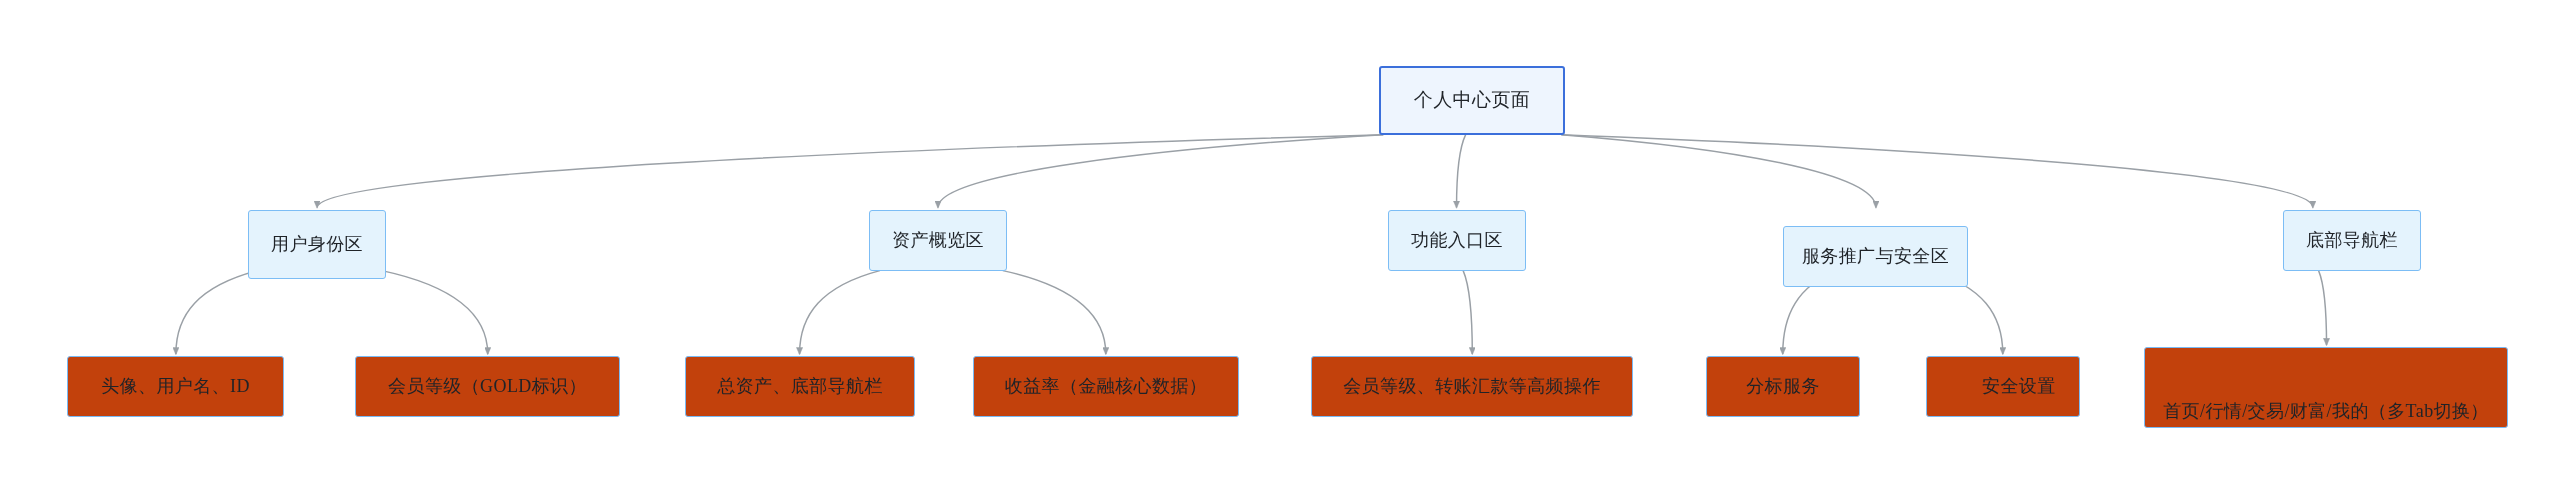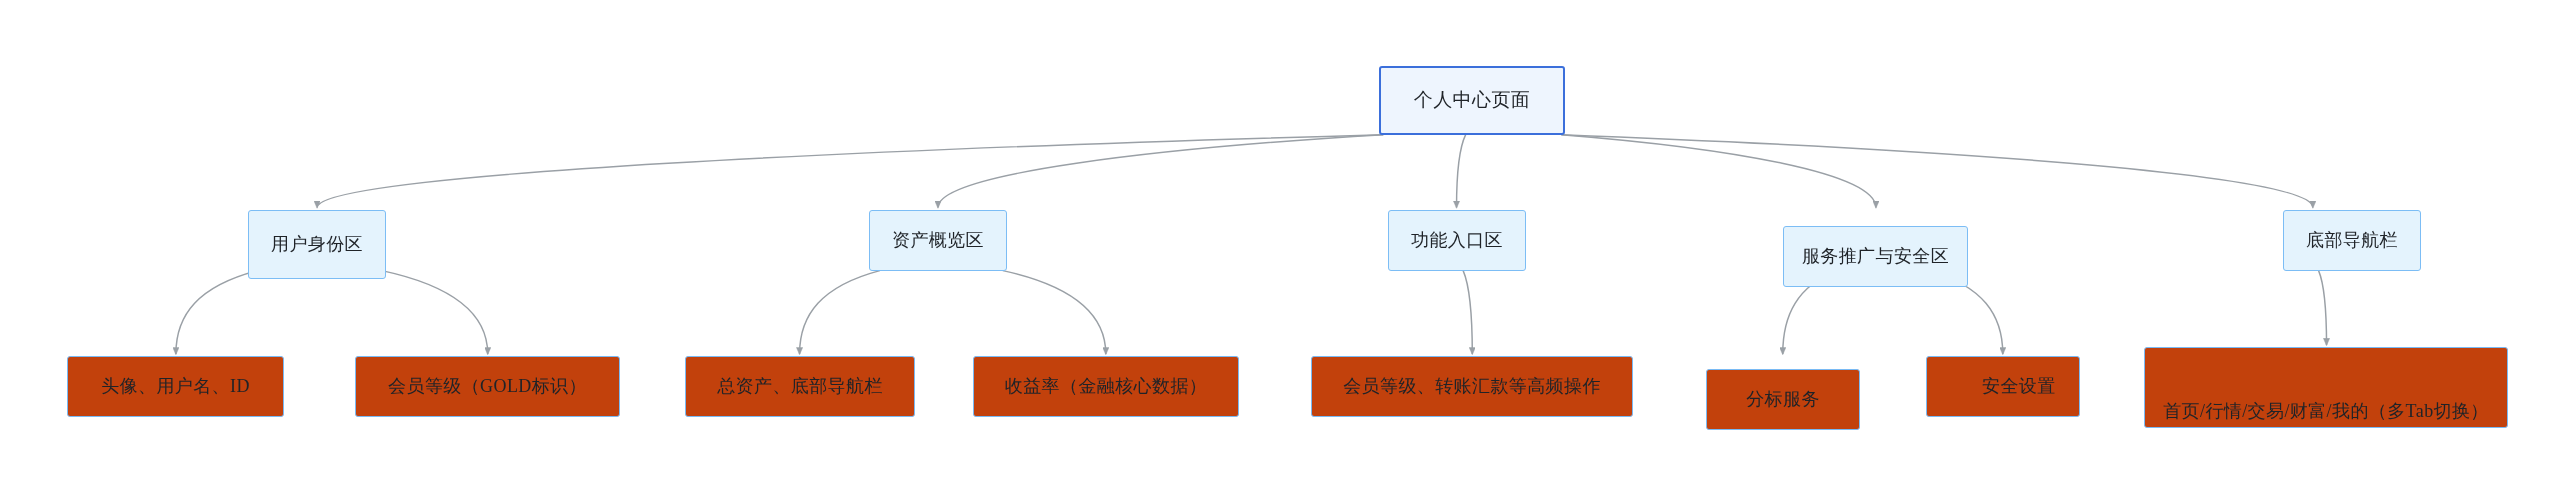--- a/index.html
+++ b/index.html
@@ -117,21 +117,21 @@
       </div>
       <div class="node level-leaf" style="left: 685px; top: 356px; width: 230px; height: 61px;">
         <span class="node-label">总资产、底部导航栏</span>
       </div>
       <div class="node level-leaf" style="left: 973px; top: 356px; width: 266px; height: 61px;">
         <span class="node-label">收益率（金融核心数据）</span>
       </div>
       <div class="node level-leaf" style="left: 1311px; top: 356px; width: 322px; height: 61px;">
         <span class="node-label">会员等级、转账汇款等高频操作</span>
       </div>
-      <div class="node level-leaf" style="left: 1706px; top: 356px; width: 154px; height: 61px; margin-top: 13px;">
+      <div class="node level-leaf" style="left: 1706px; top: 356px; width: 154px; height: 61px;">
         <span class="node-label">分标服务</span>
       </div>
       <div class="node level-leaf" style="left: 1926px; top: 356px; width: 154px; height: 61px; padding-left: 40px;">
         <span class="node-label">安全设置</span>
       </div>
       <div class="node level-leaf" style="left: 2144px; top: 347px; width: 364px; height: 81px; align-items: flex-end;">
         <span class="node-label">首页/行情/交易/财富/我的（多Tab切换）</span>
       </div>
     </div>
 

